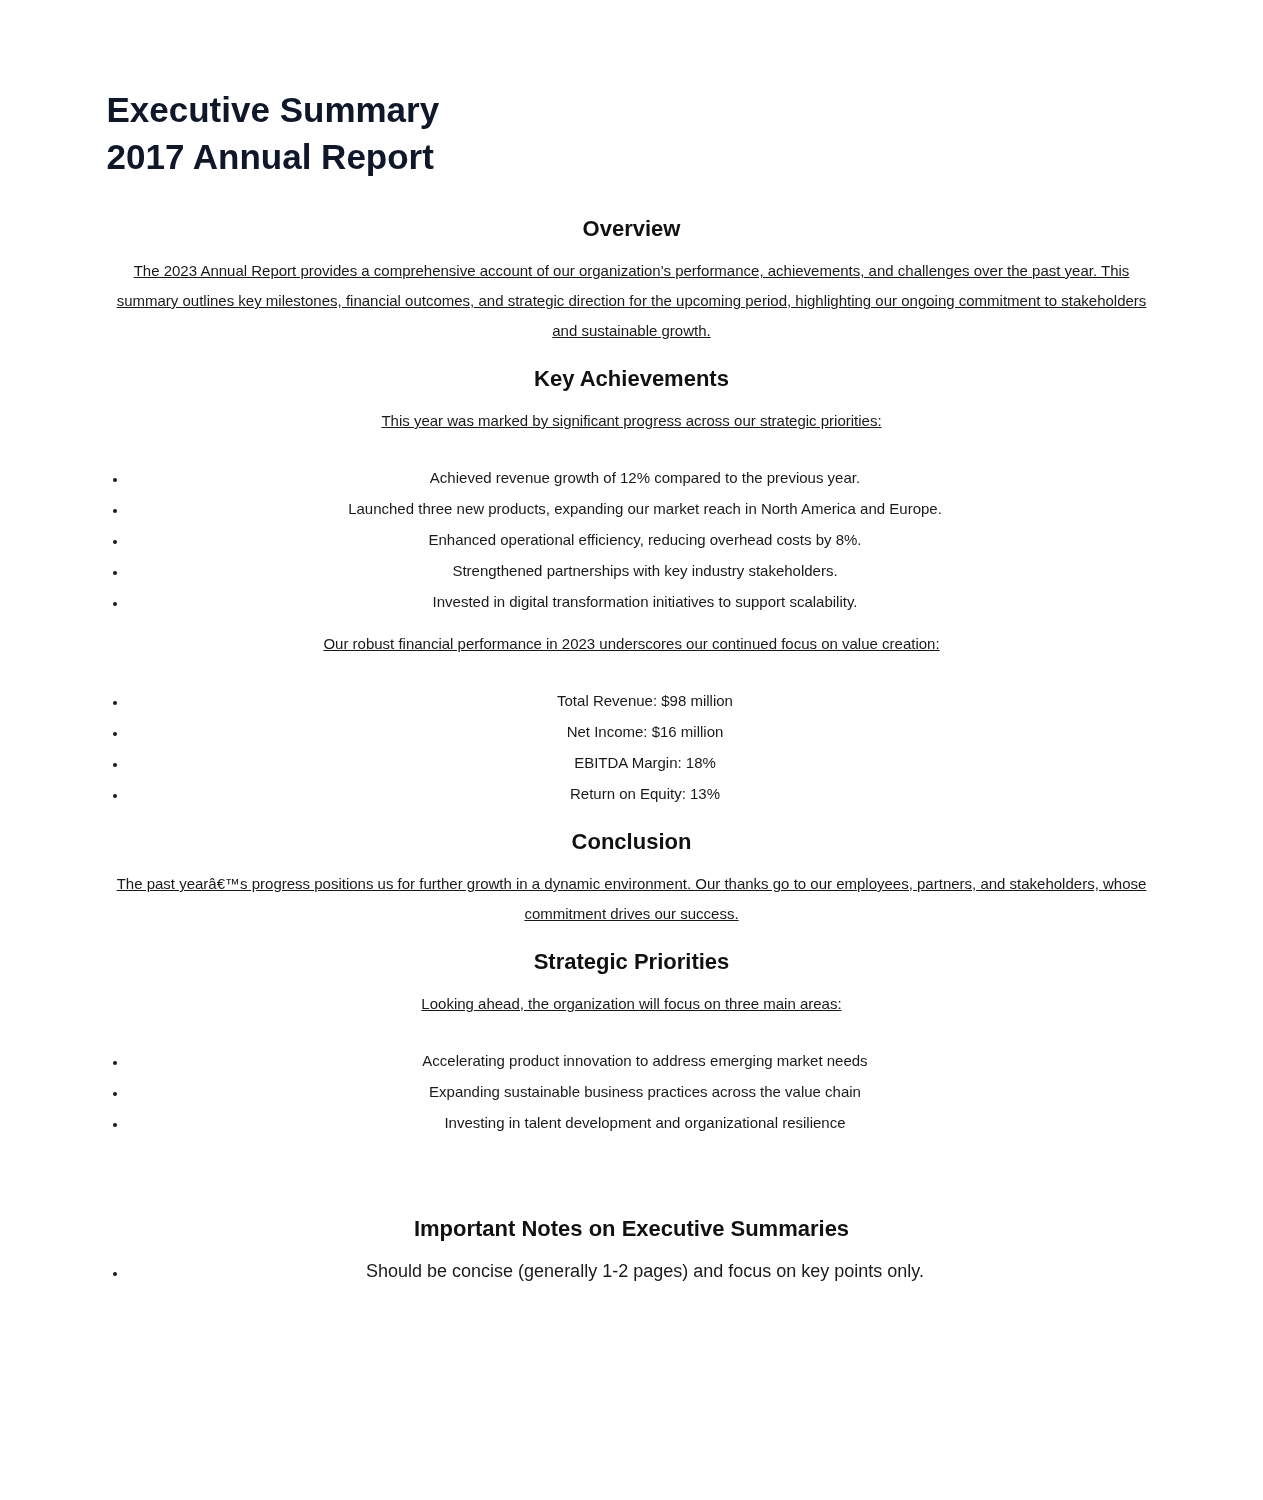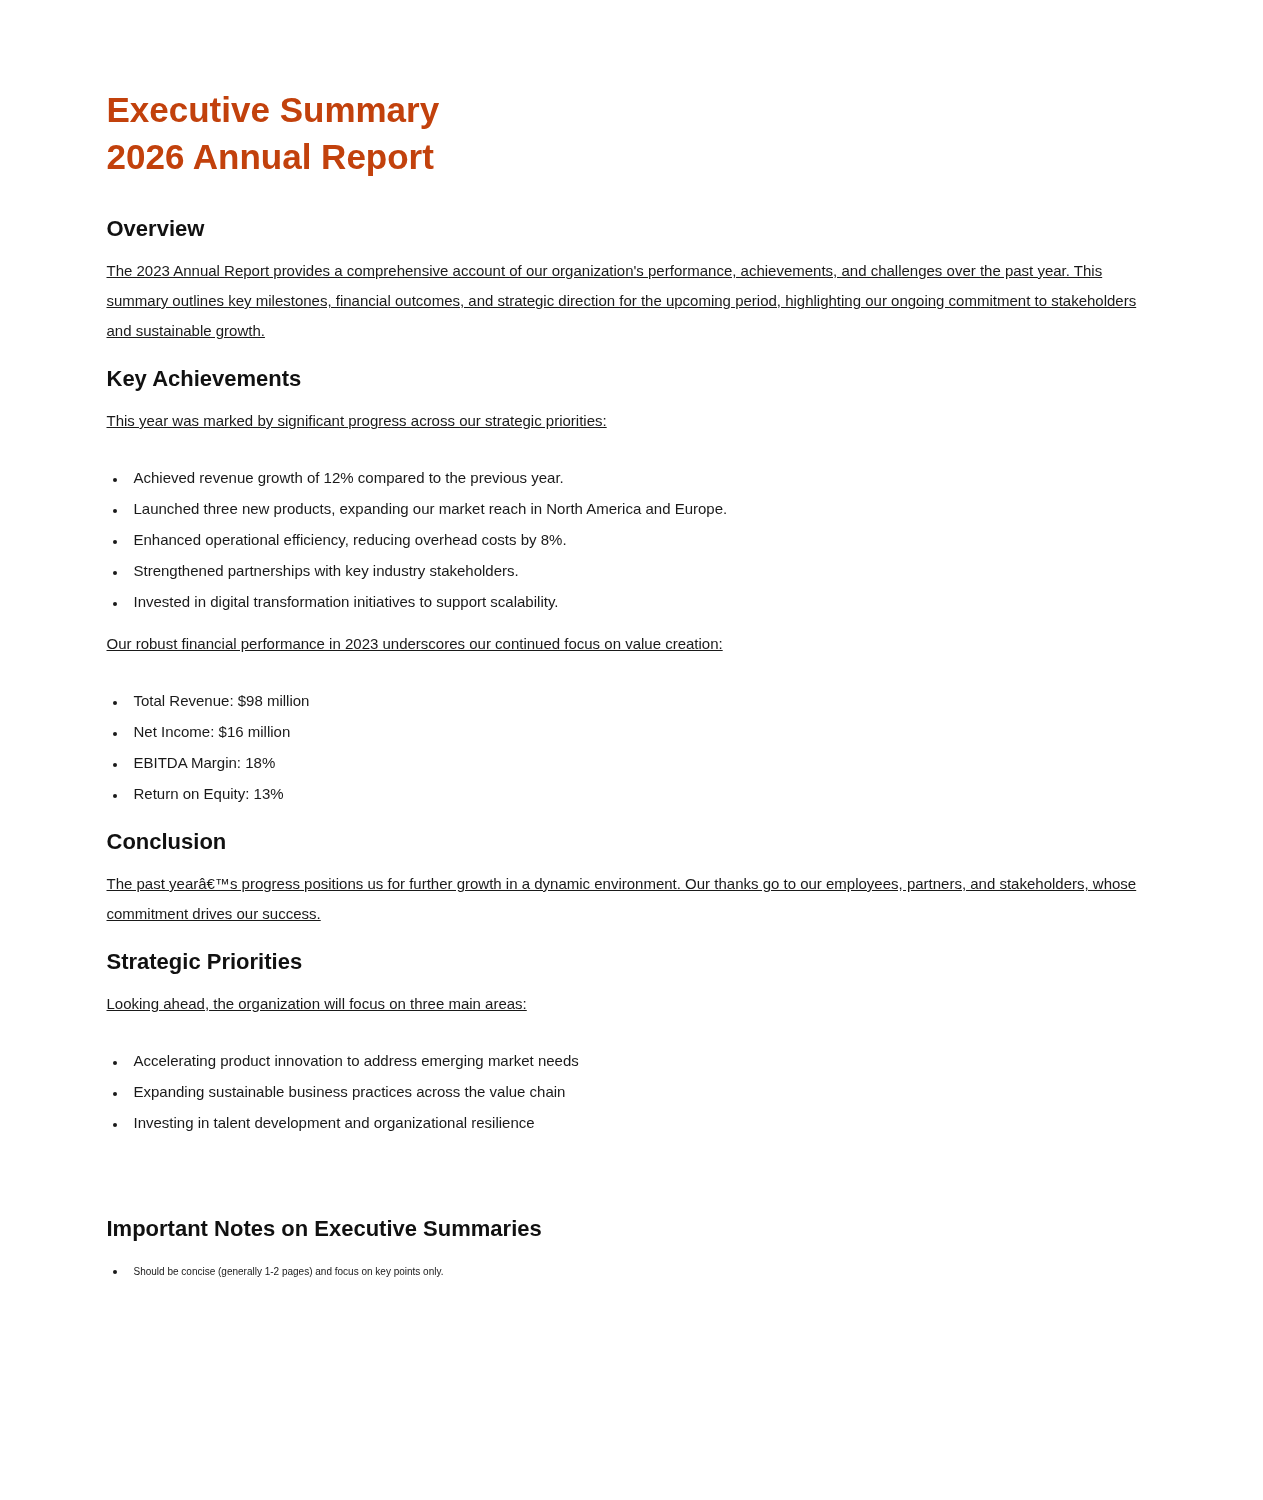--- a/index.html
+++ b/index.html
@@ -7,27 +7,27 @@
     padding: 0;
     background: #ffffff;
     color: #1a1a1a;
     font-family: "Liberation Sans", sans-serif;
   }
   .page {
     width: 1050px;
     margin: 0 auto;
     padding: 86px 0 180px 0;
   }
-  section { display: flow-root; }
+  section { display: flow-root; text-align: center; }
   h1 {
     font-size: 35px;
     font-weight: 700;
     line-height: 47px;
     margin: 0 0 16px 0;
-    color: #c2410c;
+    color: #0f172a;
   }
   h1 .title-line { display: block; }
   h2 {
     font-size: 22px;
     font-weight: 700;
     line-height: 30px;
     margin: 18px 0 0 0;
     color: #111111;
   }
   p {
@@ -43,30 +43,30 @@
   }
   li {
     font-size: 15px;
     line-height: 31px;
     margin: 0;
     padding-left: 7px;
   }
   li::marker { font-size: 12px; }
   .notes h2 { margin-top: 76px; }
   .notes ul { margin-top: 12px; }
-  .notes li { font-size: 10px; line-height: 30px; }
+  .notes li { font-size: 18px; line-height: 30px; }
 </style>
 </head>
 <body>
 
 <div class="page">
 
   <h1>
     <span class="title-line">Executive Summary</span>
-    <span class="title-line">2026 Annual Report</span>
+    <span class="title-line">2017 Annual Report</span>
   </h1>
 
   <section>
     <h2>Overview</h2>
     <p>The 2023 Annual Report provides a comprehensive account of our organization's performance, achievements, and challenges over the past year. This summary outlines key milestones, financial outcomes, and strategic direction for the upcoming period, highlighting our ongoing commitment to stakeholders and sustainable growth.</p>
   </section>
 
   <section>
     <h2>Key Achievements</h2>
     <p>This year was marked by significant progress across our strategic priorities:</p>

